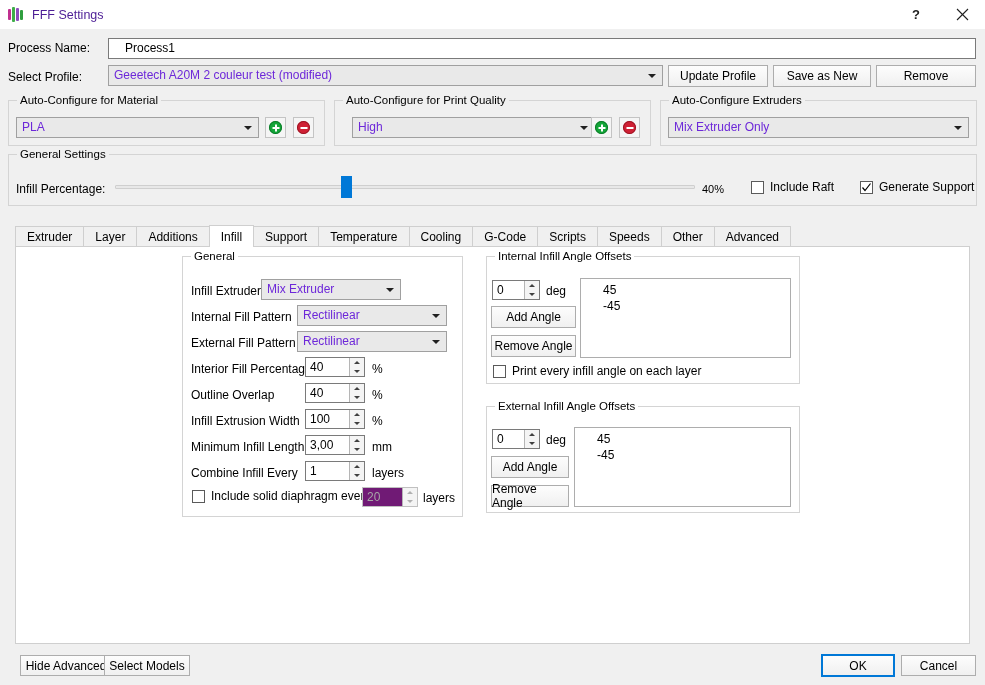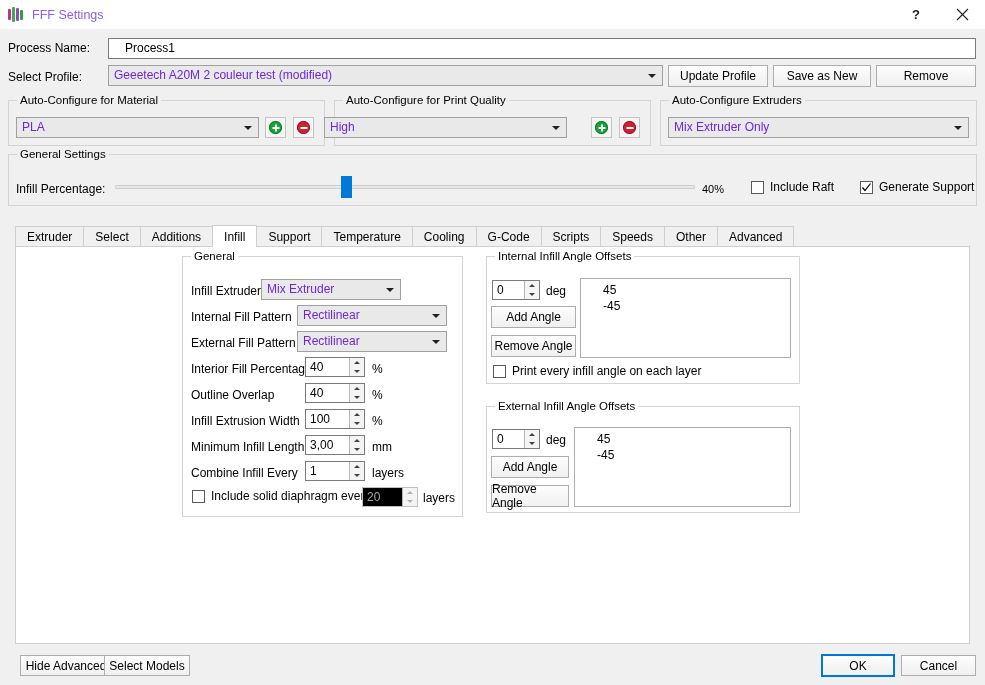--- a/index.html
+++ b/index.html
@@ -22,21 +22,21 @@
   }
   .app-icon {
     width: 16px; height: 16px; margin-left: 8px; margin-right: 8px;
     position: relative; display:flex; align-items:center;
   }
   .app-icon i { display:block; width:3px; height:14px; margin-right:1px; border-radius:1px;}
   .app-icon i:nth-child(1){ background:#c0308f; height:11px;}
   .app-icon i:nth-child(2){ background:#3fae49; height:15px;}
   .app-icon i:nth-child(3){ background:#8e4bbd; height:13px;}
   .app-icon i:nth-child(4){ background:#2f9e3f; height:10px;}
-  .title-text { font-size: 12.5px; color:#8b5cf6; }
+  .title-text { font-size: 12.5px; color:#4c1d95; }
   .win-buttons { position:absolute; right:0; top:0; height:29px; display:flex; }
   .win-btn {
     width:46px; height:29px; display:flex; align-items:center; justify-content:center;
     font-size:13px; color:#202020; background:transparent; border:none;
   }
   .win-btn.close { width:46px; }
   .win-btn svg { display:block; }
   .row { display:flex; align-items:center; }
 
   .txtinput {
@@ -120,21 +120,21 @@
   .tabpanel {
     position:absolute; left:15px; top:246px; width:955px; height:398px;
     background:#ffffff; border:1px solid #cfcfcf; z-index:1;
   }
 
   
   .spin {
     border:1px solid #7a7a7a; background:#fff; height:20px;
     display:flex; align-items:stretch; position:relative;
   }
-  .spin.disabled { border-color:#c0c0c0; background:#000000; }
+  .spin.disabled { border-color:#c0c0c0; background:#701a75; }
   .spin .sval {
     flex:1; padding-left:4px; font-size:12px; line-height:18px; color:#000;
     white-space:nowrap; overflow:hidden;
   }
   .spin.disabled .sval { color:#a6a6a6; }
   .spin .sbtns {
     width:15px; border-left:1px solid #b5b5b5; background:#f4f4f4;
     display:flex;flex-direction:column;
   }
   .spin .sb { flex:1; display:flex;align-items:center;justify-content:center; }
@@ -196,21 +196,21 @@
 <div class="iconbtn abs" style="left:265px; top:117px;">
   <span class="circ green"></span>
 </div>
 <div class="iconbtn abs" style="left:293px; top:117px;">
   <span class="circ red"></span>
 </div>
 
 <div class="group" style="left:334px; top:100px; width:317px; height:46px;">
   <span class="gtitle">Auto-Configure for Print Quality</span>
 </div>
-<div class="combo abs" style="left:324px; top:117px; width:243px;">
+<div class="combo abs" style="left:352px; top:117px; width:243px;">
   <span>High</span>
   <span class="arrow"></span>
 </div>
 <div class="iconbtn abs" style="left:591px; top:117px;">
   <span class="circ green"></span>
 </div>
 <div class="iconbtn abs" style="left:619px; top:117px;">
   <span class="circ red"></span>
 </div>
 
@@ -241,21 +241,21 @@
       <polyline points="1.5,5.5 4,8.5 9.5,1.5" fill="none" stroke="#000" stroke-width="1.2"></polyline>
     </svg>
   </span>
   <span style="margin-left:6px;">Generate Support</span>
 </div>
 
 <div class="tabpanel"></div>
 
 <div class="tabstrip">
   <div class="tab">Extruder</div>
-  <div class="tab">Select</div>
+  <div class="tab">Layer</div>
   <div class="tab">Additions</div>
   <div class="tab active">Infill</div>
   <div class="tab">Support</div>
   <div class="tab">Temperature</div>
   <div class="tab">Cooling</div>
   <div class="tab">G-Code</div>
   <div class="tab">Scripts</div>
   <div class="tab">Speeds</div>
   <div class="tab">Other</div>
   <div class="tab">Advanced</div>

